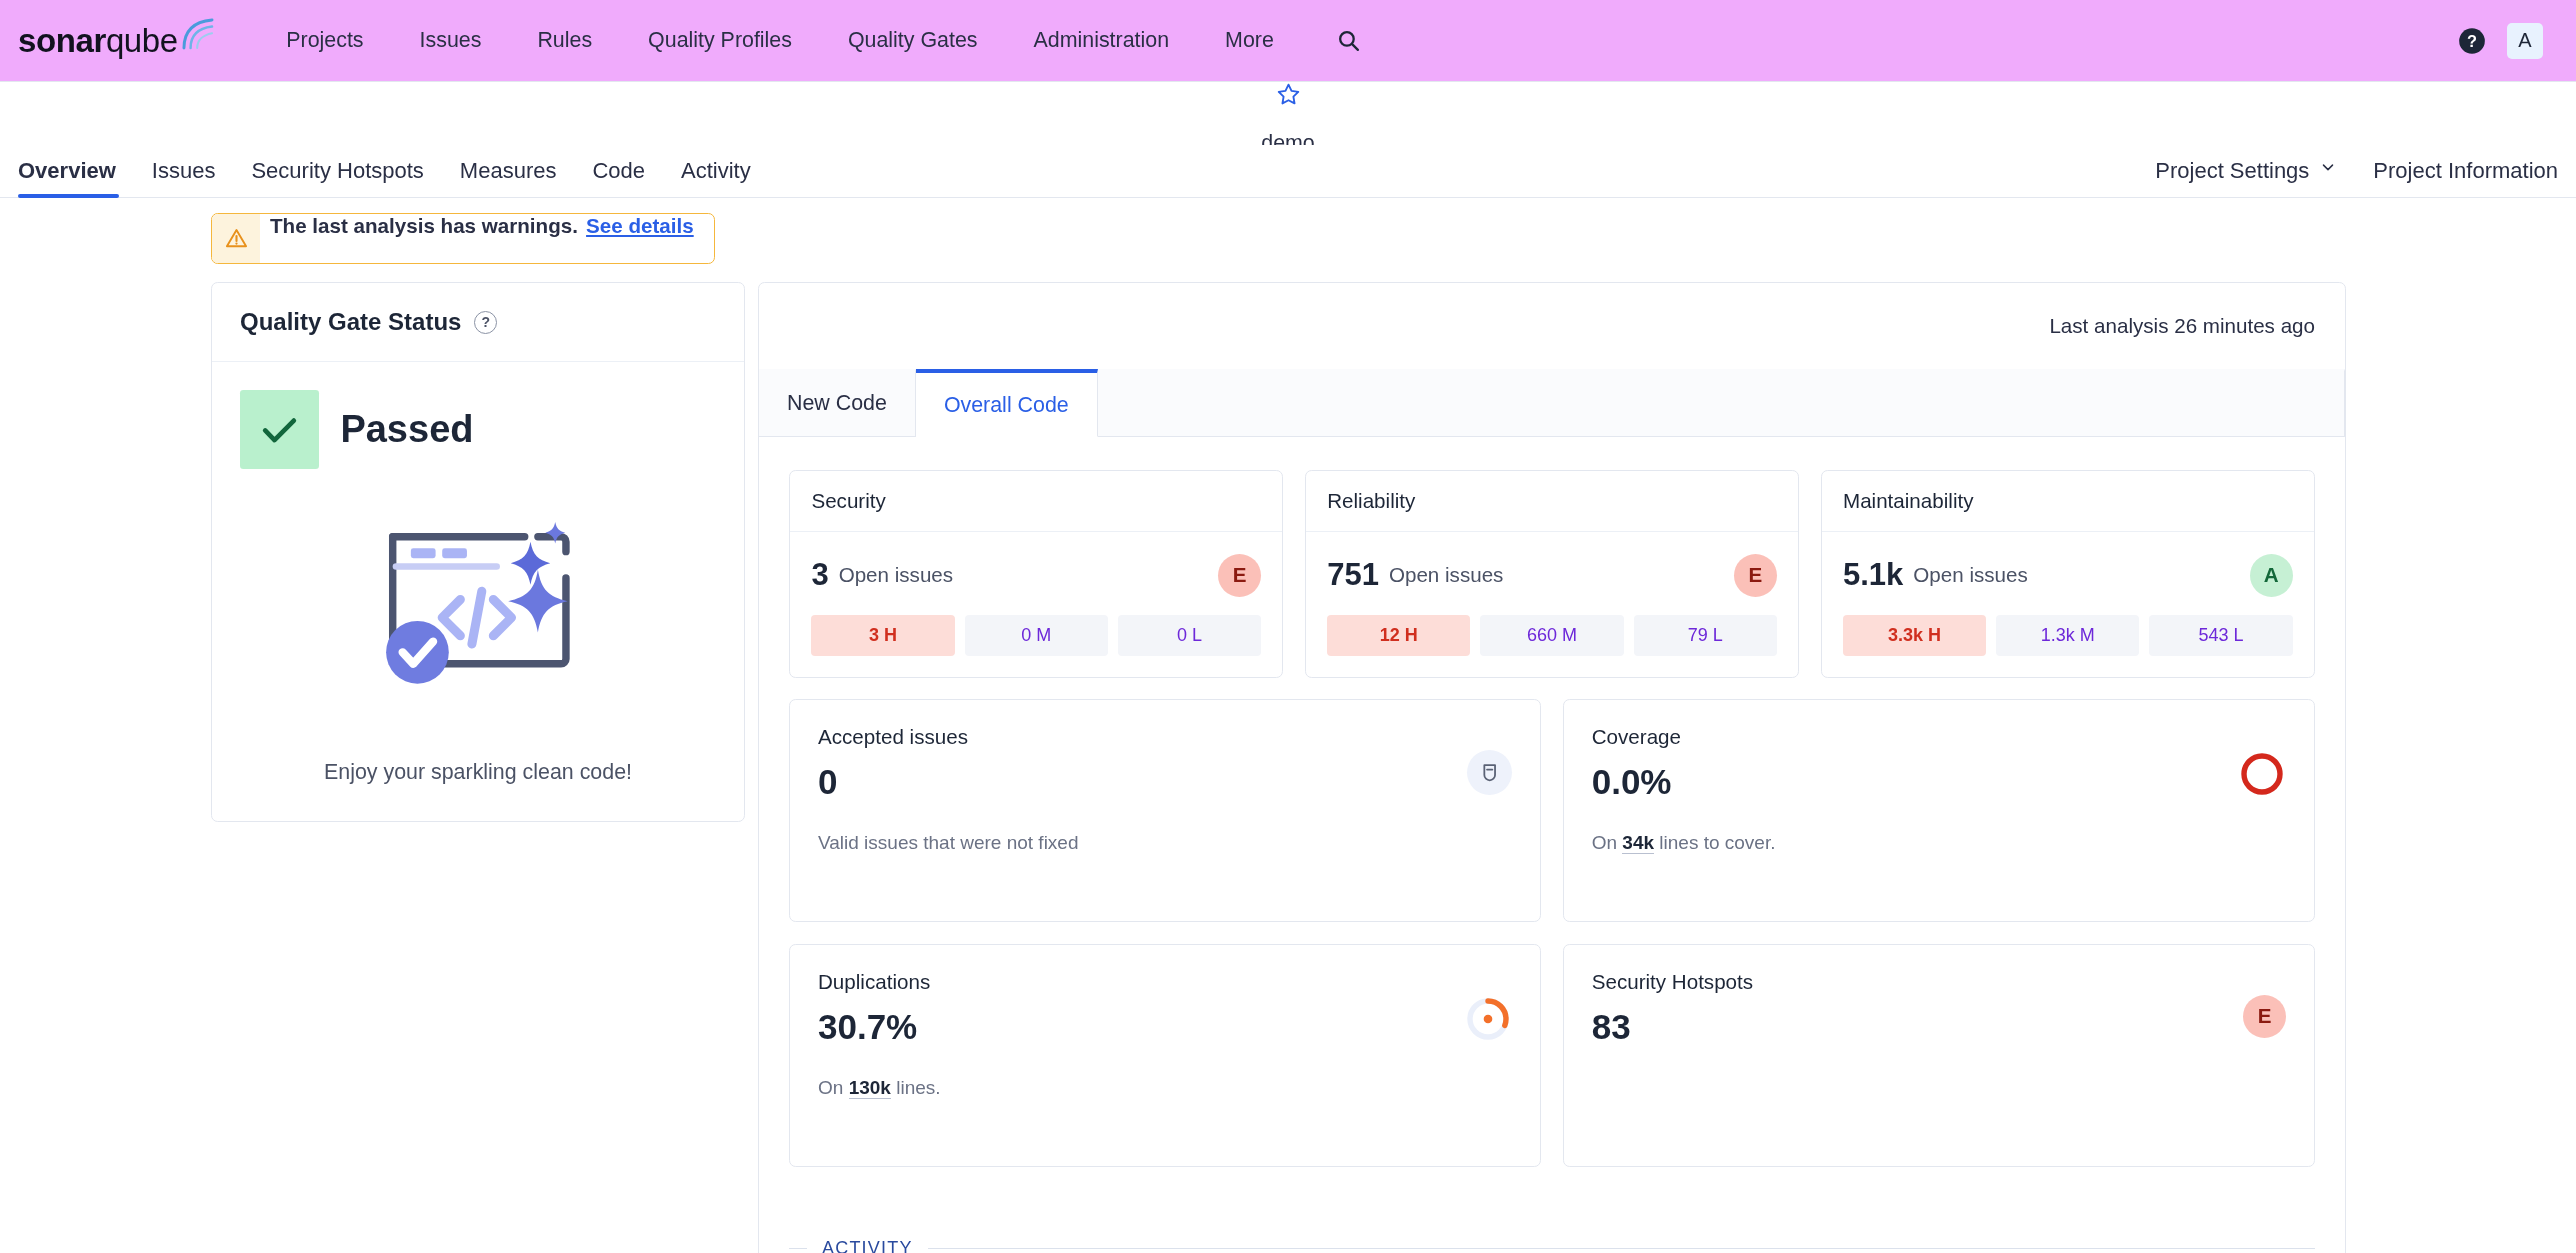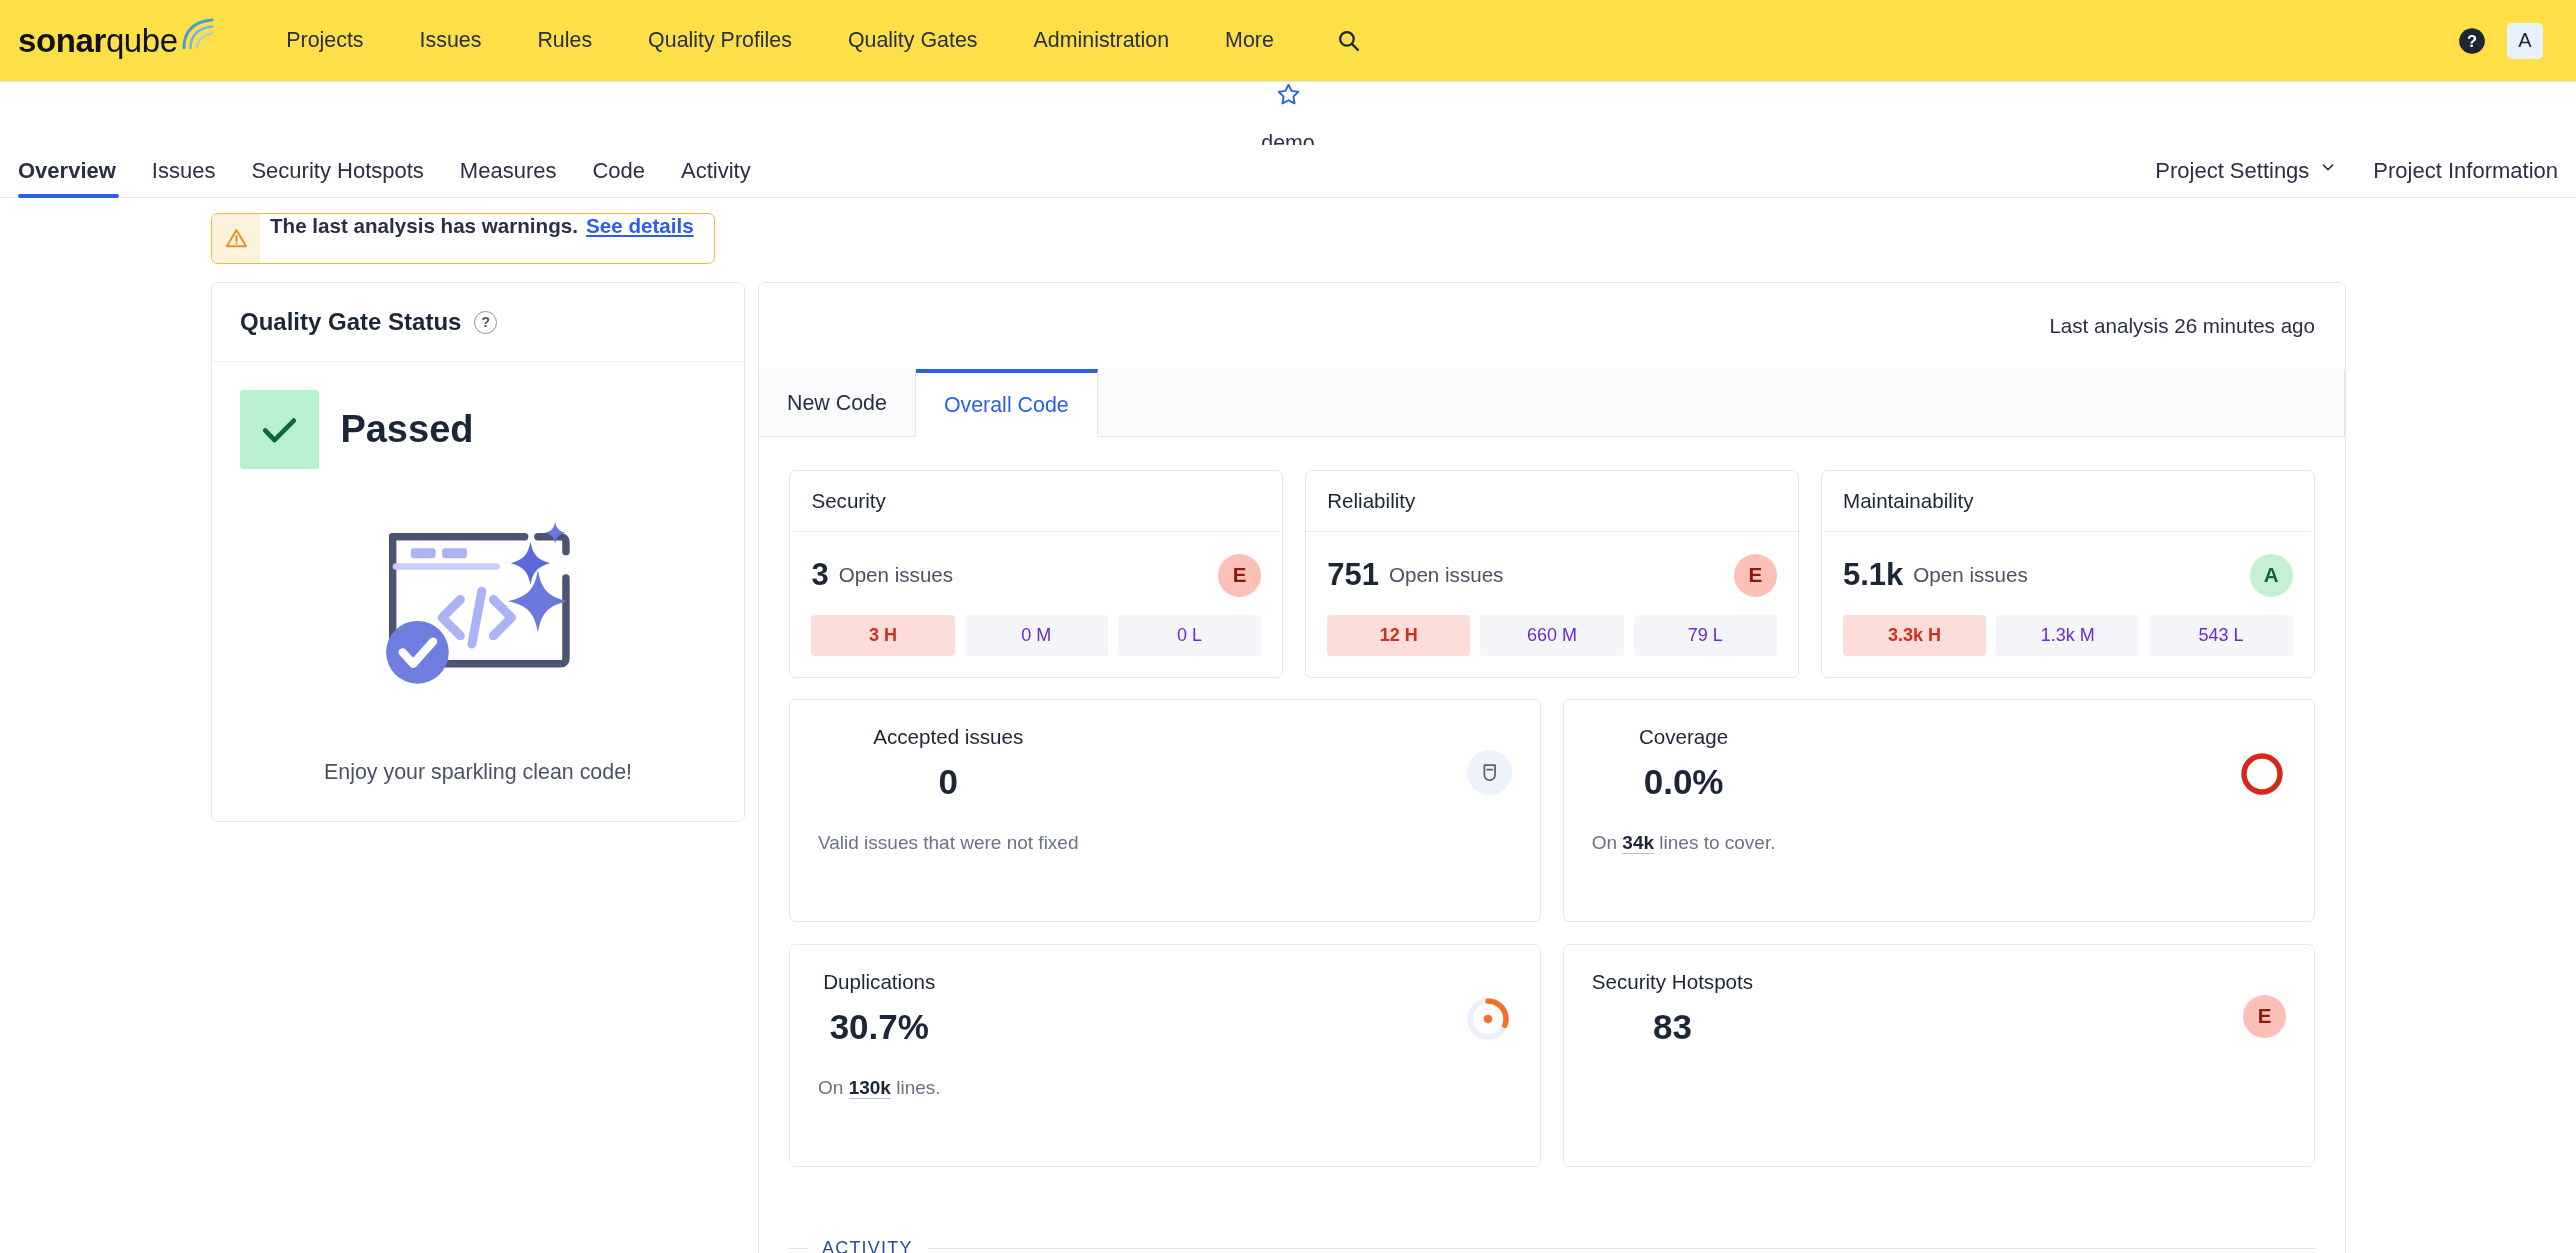--- a/index.html
+++ b/index.html
@@ -10,21 +10,21 @@
     color: #1d2637;
     overflow: hidden;
   }
 
   
   .global-nav {
     height: 82px;
     display: flex; align-items: center;
     padding: 0 33px 0 18px;
     border-bottom: 0.8px solid #e3e7ef;
-    background: #fde047;
+    background: #f0abfc;
     position: relative;
   }
   .logo { display: flex; align-items: center; margin-right: 49px; user-select: none; }
   .logo-text { font-size: 33px; letter-spacing: -0.4px; color: #12121f; }
   .logo-text b { font-weight: 700; }
   .logo-text span.light { font-weight: 400; }
   .logo-waves { margin-left: 1.6px; margin-top: -13px; }
 
   .nav-links { display: flex; align-items: center; gap: 16px; }
   .nav-link {
@@ -180,21 +180,21 @@
     font-size: 18px; background: #f3f5f9; color: #6d28d9; cursor: pointer;
   }
   .chip.high { background: #fdddd8; color: #d02f1f; font-weight: 700; }
 
   .row2 { display: flex; gap: 21.4px; margin-top: 21.4px; }
   .bigcard {
     flex: 1; border: 0.8px solid #e3e7ef; border-radius: 6.6px;
     background: #fff; padding: 25px 28px; min-height: 223px;
     display: flex; justify-content: space-between;
   }
-  .bigcard-left { display: flex; flex-direction: column; text-align: center; }
+  .bigcard-left { display: flex; flex-direction: column; }
   .bc-title { font-size: 20.6px; color: #1d2637; }
   .bc-value { font-size: 35px; font-weight: 700; color: #1d2637; margin-top: 13px; cursor: pointer; }
   .bc-sub { font-size: 19px; color: #6b7285; margin-top: 30px; }
   .bc-sub u { text-decoration: none; border-bottom: 1.6px solid #b9c0d0; font-weight: 700; color: #1d2637; cursor: pointer;}
   .bigcard-right { display: flex; align-items: flex-start; padding-top: 25px; }
   .accept-icon {
     width: 45px; height: 45px; border-radius: 50%; background: #eef2fb;
     display: flex; align-items: center; justify-content: center;
   }
 

